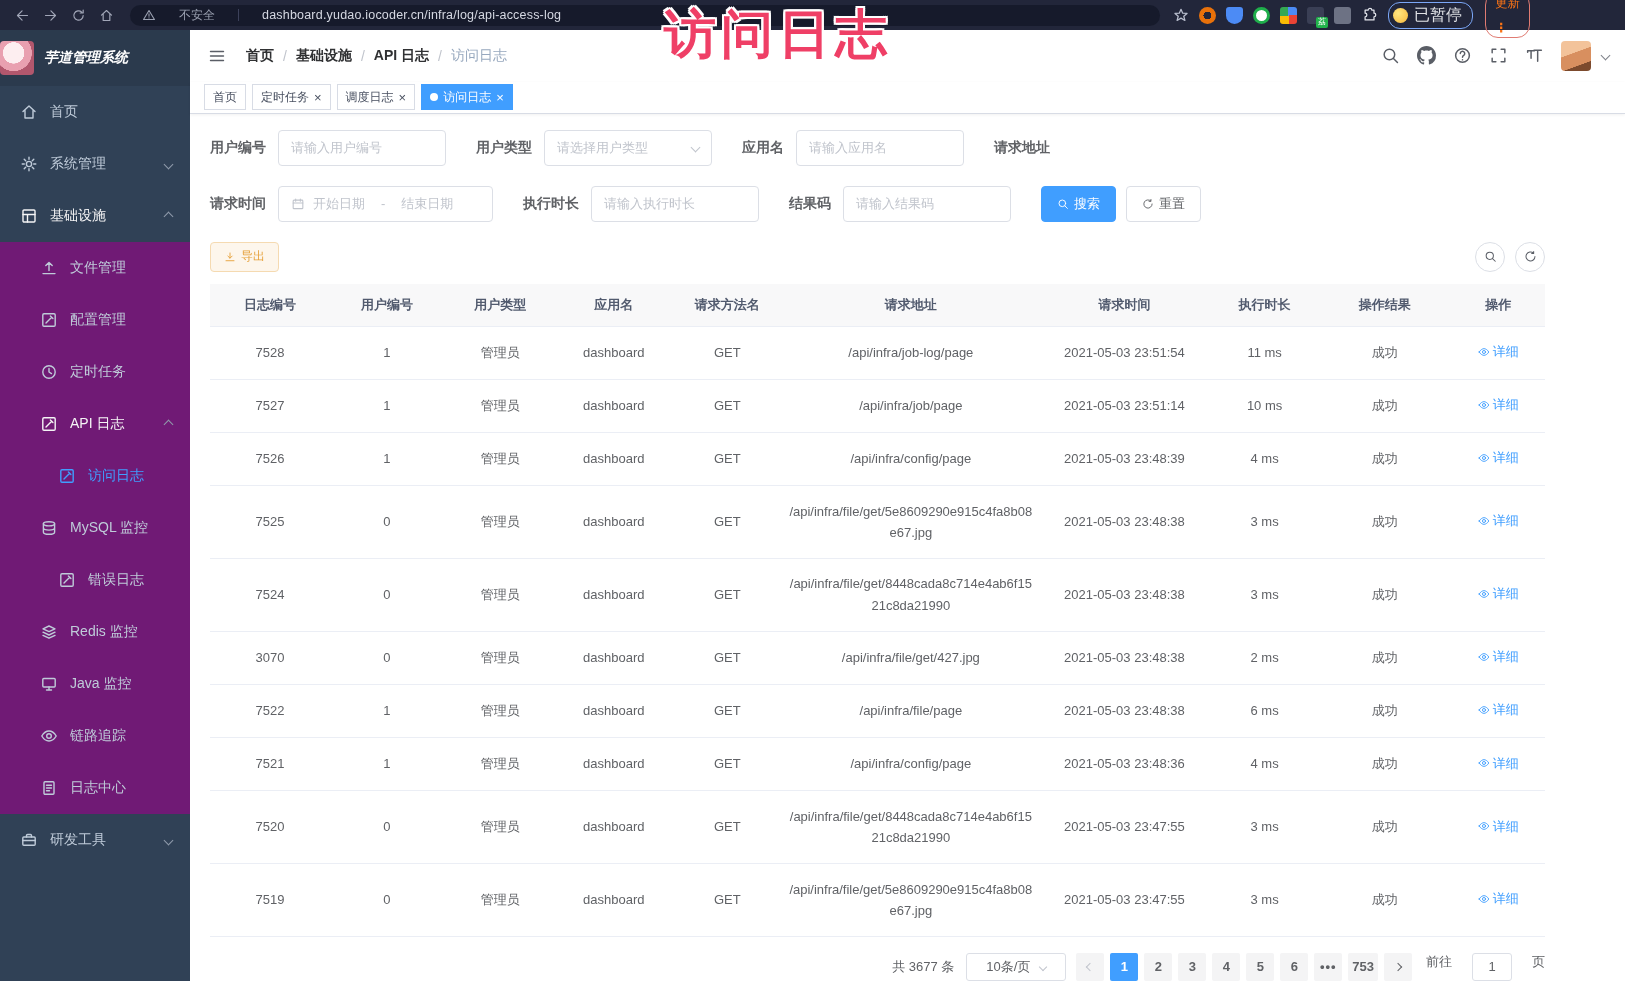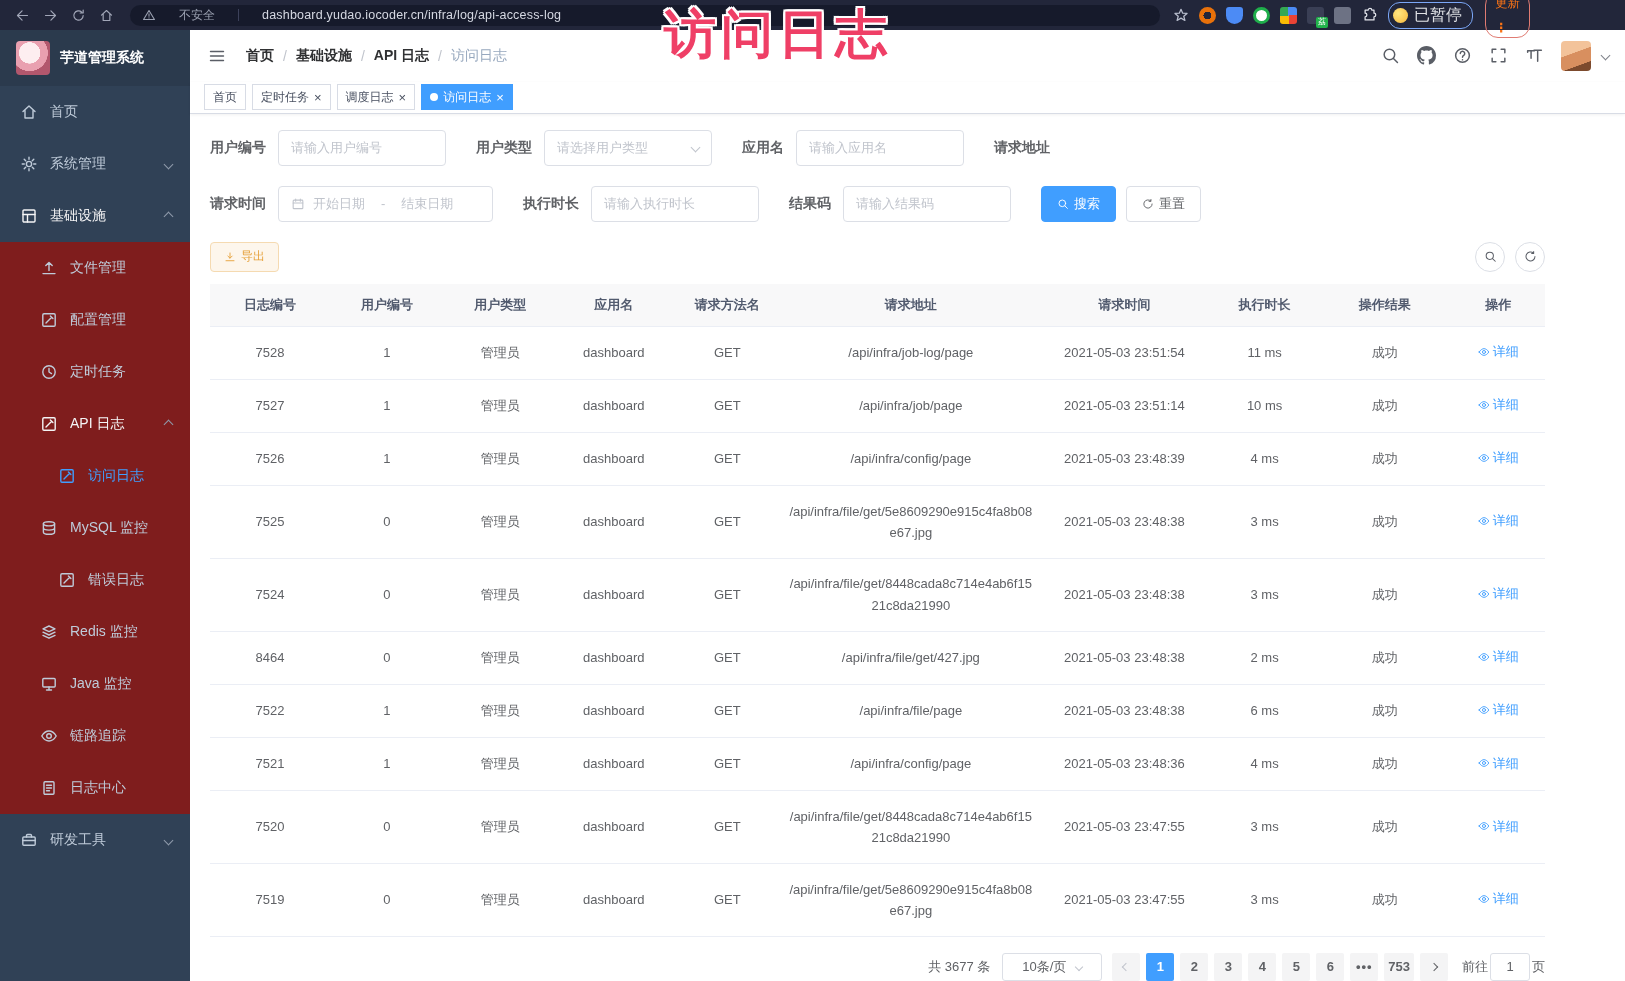--- a/index.html
+++ b/index.html
@@ -31,29 +31,29 @@
   .paused-pill { display:flex; align-items:center; gap:6px; border:1.5px solid #7ba7f7; border-radius:12px; padding:2px 10px 2px 4px; color:#dfe1e5; font-size:16px; margin-left:6px; cursor:pointer;text-align:right; }
   .face { width:15px; height:15px; border-radius:50%; background:radial-gradient(circle at 35% 35%, #ffe680, #f6b73c); }
   .update-wrap { display:flex; align-items:flex-start; gap:8px; border:1.5px solid #e07b72; border-radius:13px; padding:2px 9px; margin-left:8px; color:#f97316; font-size:12.5px; cursor:pointer;flex-direction:column; }
   .v-dots { letter-spacing:0; font-weight:700; }
 
   
   .app { display:flex; height:951px; }
 
   
   .sidebar { width:190px; background:#304156; flex:none; color:#bfcbd9; overflow:hidden; }
-  .logo-row { height:56px; display:flex; align-items:center; gap:10px; padding-left:16px; background:#2b3a4d; }
+  .logo-row { height:56px; display:flex; align-items:center; gap:10px; background:#2b3a4d;font-style:italic; }
   .logo-img { width:34px; height:34px; border-radius:4px; background:radial-gradient(circle at 40% 35%, #fdeef0 0 35%, #e9a0b0 36% 60%, #b2576d 61%); flex:none; }
   .logo-title { color:#fff; font-size:14px; font-weight:700; white-space:nowrap; }
   .menu-item { height:52px; display:flex; align-items:center; padding:0 18px 0 20px; font-size:14px; cursor:pointer; }
   .menu-item .mi-icon { width:18px; height:18px; margin-right:12px; flex:none; }
   .menu-item .mi-arrow { margin-left:auto; color:#8f9bab; }
   .menu-item.lvl1 { padding-left:40px; }
   .menu-item.lvl2 { padding-left:58px; }
-  .menu-item.insub { background:#7f1d1d; }
+  .menu-item.insub { background:#701a75; }
   .menu-item.expanded { color:#f4f4f5; }
   .menu-item.active { color:#409eff; }
 
   
   .main { flex:1; display:flex; flex-direction:column; background:#fff; min-width:0; }
   .topbar { height:55px; display:flex; align-items:center; padding:0 16px; gap:8px; }
   .hamburger { width:22px; height:22px; color:#5a5e66; cursor:pointer; }
   .hamburger svg{width:18px;height:18px;}
   .breadcrumb { display:flex; align-items:center; gap:9px; font-size:14px; margin-left:10px; }
   .breadcrumb .bc-item { color:#303133; font-weight:700; cursor:pointer; }
@@ -110,21 +110,21 @@
   .pagination { display:flex; align-items:center; justify-content:flex-end; gap:10px; margin:16px 0 0; font-size:13px; color:#606266; }
   .pg-total { margin-right:2px; }
   .pg-size { width:100px; height:28px; border:1px solid #dcdfe6; border-radius:3px; display:flex; align-items:center; justify-content:center; gap:10px; color:#606266; font-size:13px; cursor:pointer; }
   .pg-size .chev { width:6px; height:6px; color:#c0c4cc; }
   .pager { display:flex; align-items:center; gap:6px; }
   .pg-btn { min-width:28px; height:28px; padding:0 4px; background:#f4f4f5; border-radius:2px; display:flex; align-items:center; justify-content:center; font-weight:700; color:#606266; cursor:pointer; }
   .pg-btn.arrow { color:#c0c4cc; }
   .pg-btn.arrow .chev{width:6px;height:6px;}
   .pg-btn.active { background:#409eff; color:#fff; }
   .pg-btn.more { letter-spacing:1px; color:#606266; font-weight:700; }
-  .pg-goto { display:flex; align-items:center; gap:2px; margin-left:4px; }
+  .pg-goto { display:flex; gap:20px; margin-left:4px; }
   .pg-goto input { width:40px; height:28px; border:1px solid #dcdfe6; border-radius:3px; text-align:center; font-size:13px; color:#606266; outline:none; }
 
   
   .watermark { position:absolute; left:664px; top:0px; font-size:52px; font-weight:800; letter-spacing:5px; color:#ef3f66; z-index:60; pointer-events:none;
     text-shadow:-2px -2px 0 #fff,2px -2px 0 #fff,-2px 2px 0 #fff,2px 2px 0 #fff,0 -2px 0 #fff,0 2px 0 #fff,-2px 0 0 #fff,2px 0 0 #fff; }
 </style>
 </head>
 <body>
 
 <div class="browser-bar">
@@ -617,21 +617,21 @@
                   <span class="ico s12">
                     <svg viewBox="0 0 18 18" fill="none" stroke="currentColor" stroke-width="1.4" stroke-linecap="round" stroke-linejoin="round">
                       <path d="M1.8 9 C3.8 5.6 6.8 4 9 4 C11.2 4 14.2 5.6 16.2 9 C14.2 12.4 11.2 14 9 14 C6.8 14 3.8 12.4 1.8 9 Z"></path>
                       <circle cx="9" cy="9" r="2.3"></circle>
                     </svg>
                   </span>
                   <span>详细</span>
                 </a></td>
             </tr>
             <tr>
-              <td>8464</td>
+              <td>3070</td>
               <td>0</td>
               <td>管理员</td>
               <td>dashboard</td>
               <td>GET</td>
               <td>/api/infra/file/get/427.jpg</td>
               <td>2021-05-03 23:48:38</td>
               <td>2 ms</td>
               <td>成功</td>
               <td><a class="detail-link">
                   <span class="ico s12">

